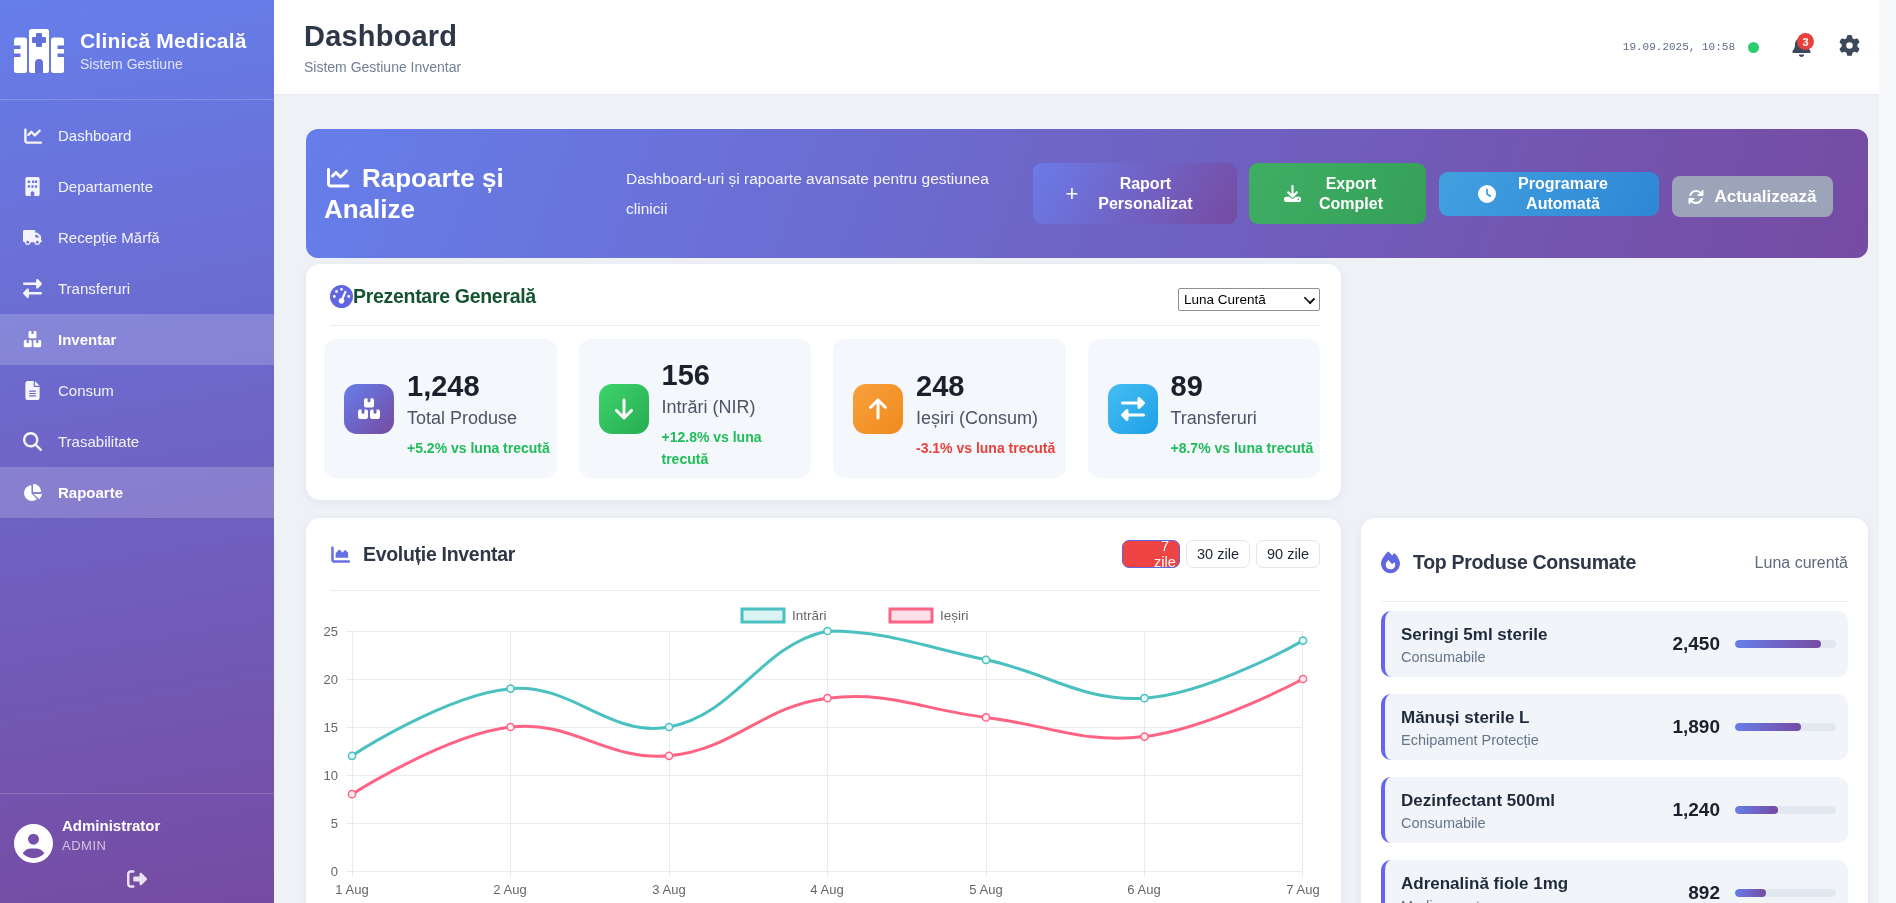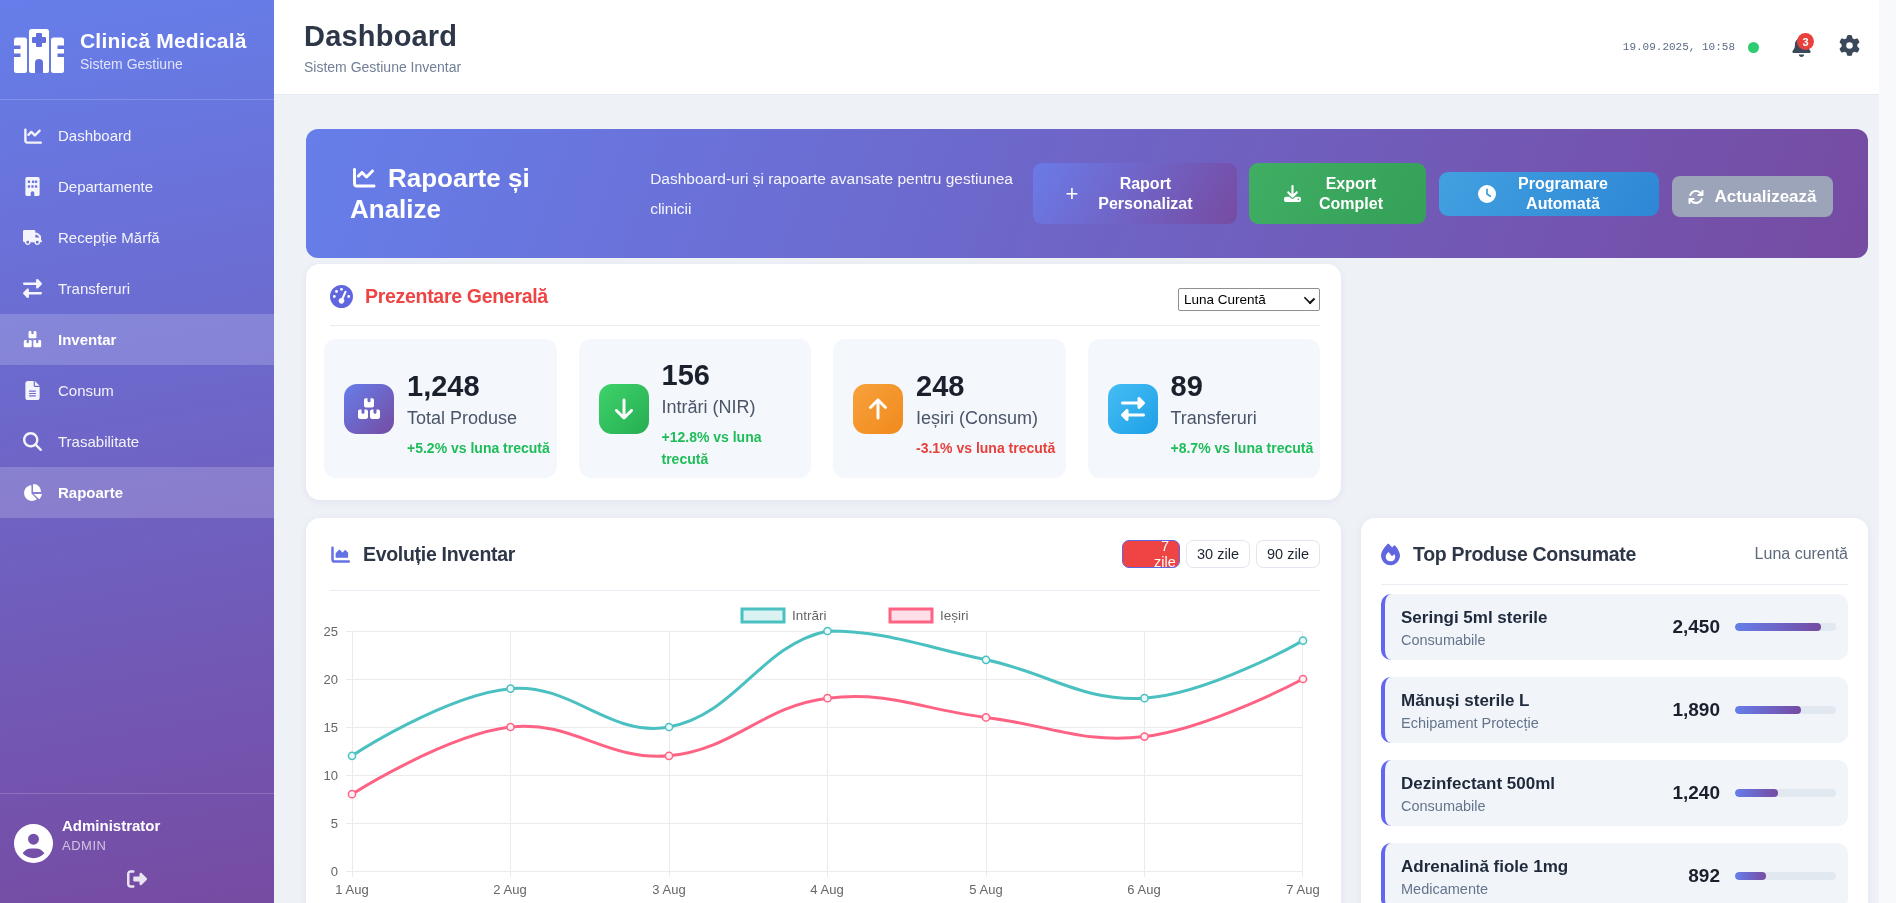--- a/index.html
+++ b/index.html
@@ -38,42 +38,42 @@
 .tb-dot { width:11px; height:11px; border-radius:50%; background:#2ecc71; margin-left:13px; }
 .bellwrap { position:relative; margin-left:33px; width:20px; height:22px; }
 .bellwrap svg { width:19px; height:21px; fill:#3b4859; }
 .badge { position:absolute; top:-3px; left:5px; width:17px; height:17px; background:#e8413c; border-radius:50%; color:#fff; font-size:11px; font-weight:bold; display:flex; align-items:center; justify-content:center; }
 .gear { margin-left:27px; }
 .gear svg { width:21px; height:21px; fill:#3b4859; }
 
 .content { padding:34px 28px 0 32px; }
 
 
-.banner { width:1562px; height:129px; border-radius:12px; background:linear-gradient(110deg,#667eea 0%,#764ba2 100%); color:#fff; display:flex; align-items:center; padding:0 35px 0 44px; }
+.banner { width:1562px; height:129px; border-radius:12px; background:linear-gradient(110deg,#667eea 0%,#764ba2 100%); color:#fff; display:flex; align-items:center; padding:0 35px 0 18px; }
 .ban-title { width:232px; font-size:26px; font-weight:bold; line-height:31px; }
 .ban-title svg { width:27px; height:24px; fill:#fff; vertical-align:-2px; margin-right:11px; }
 .ban-desc { width:386px; margin-left:70px; font-size:15.5px; line-height:30px; color:rgba(255,255,255,0.93); }
 .ban-btns { margin-left:auto; display:flex; align-items:center; }
 .bbtn { border:none; border-radius:9px; color:#fff; font-family:"Liberation Sans", sans-serif; font-weight:bold; font-size:16px; line-height:20px; display:flex; align-items:center; justify-content:center; cursor:pointer; }
 .bbtn svg { fill:#fff; }
 .bbtn-raport { width:204px; height:61px; background:linear-gradient(120deg,#6b7be8 0%,#764ba2 100%); margin-right:12px; }
 .bbtn-raport .pl { font-size:22px; font-weight:normal; margin-right:20px; margin-left:-12px; }
 .bbtn-export { width:177px; height:61px; background:linear-gradient(120deg,#3fae63 0%,#35a058 100%); margin-right:13px; }
 .bbtn-export svg { width:17px; height:17px; margin-right:18px; margin-left:-8px; }
 .bbtn-prog { width:220px; height:44px; background:linear-gradient(120deg,#42a0e0 0%,#2e87d5 100%); margin-right:13px; }
 .bbtn-prog svg { width:18px; height:18px; margin-right:22px; margin-left:-12px; }
 .bbtn-act { width:161px; height:41px; margin-top:6px; background:rgba(158,171,186,0.92); font-size:17px; border-radius:8px; }
 .bbtn-act svg { width:16px; height:16px; margin-right:10px; }
 
 
 .card { background:#fff; border-radius:14px; box-shadow:0 2px 10px rgba(30,40,90,0.06); }
 .overview { width:1035px; height:236px; margin-top:6px; padding:0 21px 0 24px; }
 .ov-head { height:62px; display:flex; align-items:center; border-bottom:1px solid #e9edf3; padding-top:4px; }
 .ov-head svg.hicon { width:23px; height:23px; fill:#6066e0; }
-.ov-head .htitle { font-size:19.5px; font-weight:bold; color:#ef4444; margin-left:12px; letter-spacing:-0.3px; }
+.ov-head .htitle { font-size:19.5px; font-weight:bold; color:#14532d; letter-spacing:-0.3px; }
 .selwrap { margin-left:auto; position:relative; margin-top:6px; }
 select.lsel { -webkit-appearance:none; appearance:none; width:142px; height:23px; border:1px solid #8f8f8f; border-radius:2px; background:#fff; font-family:"Liberation Sans", sans-serif; font-size:13.5px; color:#000; padding:0 20px 0 5px; }
 .selchev { position:absolute; right:7px; top:6px; width:8px; height:8px; pointer-events:none; }
 .selchev::before { content:""; position:absolute; left:0; top:0; width:7px; height:7px; border-right:2px solid #111; border-bottom:2px solid #111; transform:rotate(45deg) scale(1,0.8); }
 .stats { display:flex; gap:22px; padding:13px 0 0 0; margin-left:-6px; }
 .stat { flex:1 1 0; min-width:0; height:139px; background:#f4f7fb; border-radius:12px; display:flex; align-items:center; padding:0 20px; }
 .sicon { width:50px; height:50px; min-width:50px; border-radius:13px; display:flex; align-items:center; justify-content:center; }
 .sicon svg { width:24px; height:24px; fill:#fff; }
 .si-purple { background:linear-gradient(135deg,#667eea 0%,#764ba2 100%); }
 .si-green { background:linear-gradient(135deg,#3ed36b 0%,#26ad52 100%); }
@@ -94,21 +94,21 @@
 .ch-head .htitle { font-size:19.5px; font-weight:bold; color:#2d3748; margin-left:13px; letter-spacing:-0.3px; }
 .zbtns { margin-left:auto; display:flex; gap:6px; }
 .zbtn { width:58px; height:28px; border-radius:7px; border:1px solid #e2e6ee; background:#fff; font-family:"Liberation Sans", sans-serif; font-size:14.5px; color:#1d2530; display:flex; align-items:center; justify-content:center; }
 .zbtn.zactive { background:#ef4444; border-color:#6065e0; color:#fff;padding-left:28px; }
 .zbtn.mid { width:64px; }
 .zbtn.last { width:64px; }
 .ch-sep { border-top:1px solid #e9edf3; }
 .chartsvg { position:absolute; left:0; top:85px; }
 
 .topcard { width:507px; height:420px; padding:0 20px; }
-.tp-head { height:67px; display:flex; align-items:center; border-bottom:1px solid #e9edf3; padding-top:6px; }
+.tp-head { height:84px; display:flex; align-items:center; border-bottom:1px solid #e9edf3; padding-top:6px; }
 .tp-head svg.hicon { width:19px; height:23px; fill:#6066e0; }
 .tp-head .htitle { font-size:19.5px; font-weight:bold; color:#2d3748; margin-left:13px; letter-spacing:-0.3px; }
 .tp-head .luna { margin-left:auto; font-size:16px; color:#5f6b7d; }
 .tpitem { height:66px; margin-top:17px; background:#f1f5fa; border-radius:10px; border-left:4px solid #6366f1; display:flex; align-items:center; padding:0 12px 0 16px; }
 .tp-head + .tpitem { margin-top:9px; }
 .tpname { }
 .tpname .p1 { font-size:17px; font-weight:bold; color:#1e293b; line-height:22px; }
 .tpname .p2 { font-size:14.5px; color:#64748b; margin-top:3px; }
 .tpval { margin-left:auto; font-size:19px; font-weight:bold; color:#1a202c; }
 .tpbar { width:101px; height:8px; border-radius:4px; background:#e2e8f0; margin-left:15px; overflow:hidden; }

